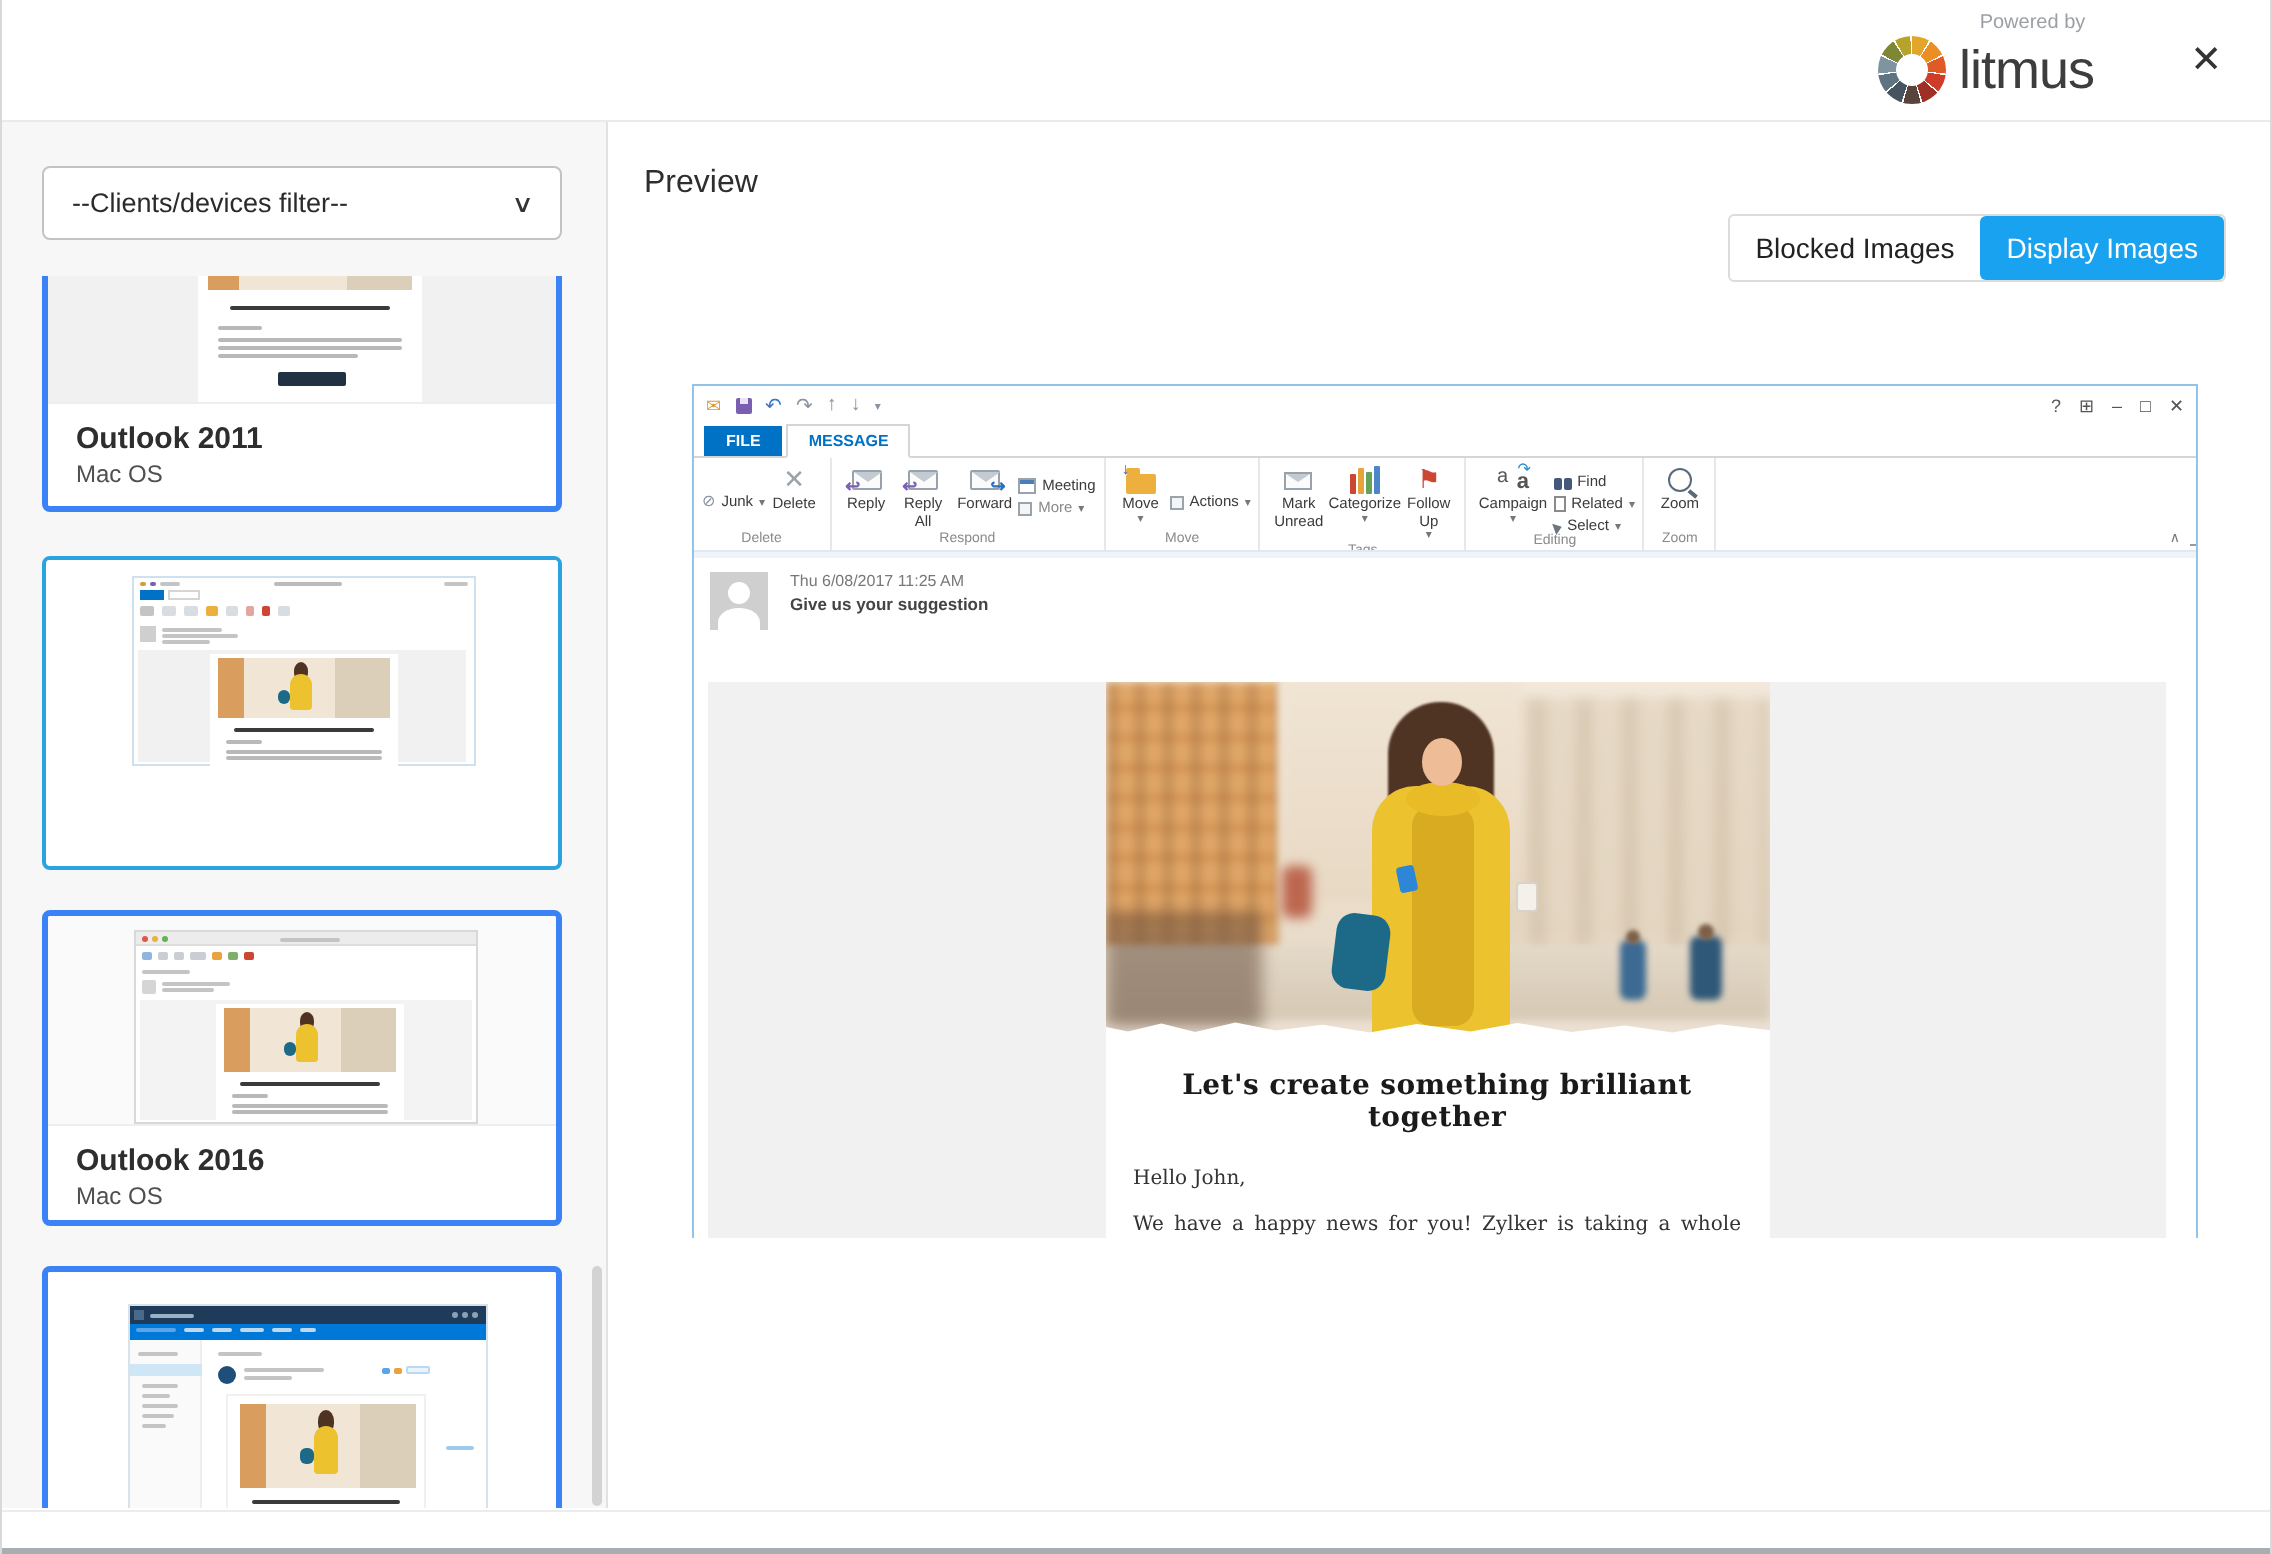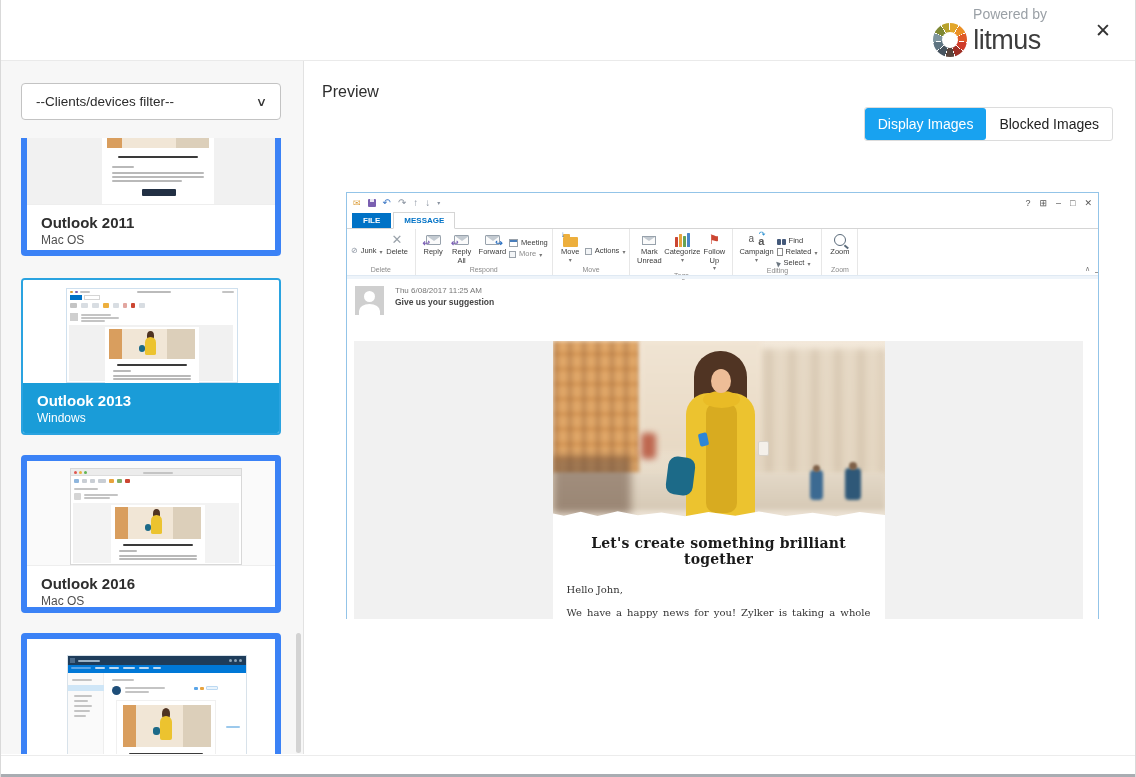--- a/index.html
+++ b/index.html
@@ -5,21 +5,21 @@
   * { margin:0; padding:0; box-sizing:border-box; }
   html,body { width:1136px; height:777px; overflow:hidden; }
   body { font-family:"Liberation Sans", sans-serif; background:#fff; position:relative;
          border-left:1px solid #d9d9d9; border-right:1px solid #d9d9d9; }
 
   
   .hdr { position:absolute; top:0; left:0; right:0; height:61px; background:#fff;
          border-bottom:1px solid #eaeaea; z-index:30; }
   .hdr-title { position:absolute; left:22px; top:17px; font-size:21px; font-weight:700; color:#1d3d5e; letter-spacing:.2px; }
   .litmus { position:absolute; right:88px; top:6px; display:flex; flex-direction:column; align-items:center; }
-  .powered { font-size:14px; color:#9aa0a6; margin-bottom:1px; margin-left:46px; }
+  .powered { font-size:10px; color:#9aa0a6; margin-bottom:1px; margin-left:46px; }
   .litmus-row { display:flex; align-items:center; gap:6px; }
   .wheel { width:34px; height:34px; border-radius:50%; position:relative;
     background:conic-gradient(#e2a62a 0 30deg,#fff 30deg 33deg,#eb8f25 33deg 63deg,#fff 63deg 66deg,
       #e05a28 66deg 96deg,#fff 96deg 99deg,#cf3c2a 99deg 129deg,#fff 129deg 132deg,
       #9e3026 132deg 162deg,#fff 162deg 165deg,#58443c 165deg 195deg,#fff 195deg 198deg,
       #47545f 198deg 228deg,#fff 228deg 231deg,#5e7481 231deg 261deg,#fff 261deg 264deg,
       #7e959f 264deg 294deg,#fff 294deg 297deg,#7e8834 297deg 327deg,#fff 327deg 330deg,
       #b7a22c 330deg 357deg,#fff 357deg 360deg); }
   .wheel::after { content:""; position:absolute; inset:9px; background:#fff; border-radius:50%; }
   .litmus-word { font-size:27px; color:#3d3d3d; font-weight:400; letter-spacing:-.5px; }
@@ -27,21 +27,21 @@
 
   
   .sidebar { position:absolute; top:61px; left:0; width:303px; height:693px; background:#f7f7f7;
              border-right:1px solid #e2e2e2; overflow:hidden; }
   .filter { position:absolute; top:22px; left:20px; width:260px; height:37px; background:#fff;
             border:1px solid #c3c3c3; border-radius:4px; display:flex; align-items:center;
             justify-content:space-between; padding:0 14px; cursor:pointer; z-index:5; }
   .filter-txt { font-size:13.5px; color:#2b2b2b; }
   .filter-chev { font-size:12px; color:#333; transform:scaleX(1.3); }
   .cardwrap { position:absolute; top:77px; left:0; right:0; bottom:0; overflow:hidden; }
-  .card { position:absolute; left:20px; width:260px; background:#fff; border:6px solid #3b82f6;
+  .card { position:absolute; left:20px; width:260px; background:#fff; border:3px solid #3b82f6;
           border-radius:4px; overflow:hidden; cursor:pointer; }
   .card-label { padding:9px 14px 11px; background:#fff; border-top:1px solid #eee; }
   .card-name { font-size:15px; font-weight:700; color:#2e2e2e; }
   .card-os { font-size:12px; color:#4f4f4f; margin-top:2px; }
   .card.sel { border:2px solid #2aa3e0; }
   .card.sel .card-label { background:#1a9cd8; border-top:none; }
   .card.sel .card-name, .card.sel .card-os { color:#fff; }
   .thumb { position:relative; overflow:hidden; background:#f1f1f1; }
 
   
@@ -261,24 +261,20 @@
                 <span class="tp-bag" style="left:30px;top:16px;width:6px;height:7px;"></span>
               </div>
               <span class="tline d" style="left:12px;top:37px;width:70px;"></span>
               <span class="tline" style="left:8px;top:43px;width:18px;height:1.5px;"></span>
               <span class="tline" style="left:8px;top:48px;width:78px;height:1.5px;"></span>
               <span class="tline" style="left:8px;top:51px;width:78px;height:1.5px;"></span>
             </div>
           </div>
         </div>
       </div>
-      <div class="card-label">
-        <div class="card-name">Outlook 2013</div>
-        <div class="card-os">Windows</div>
-      </div>
     </div>
 
     <div class="card" style="top:317px; height:158px;">
       <div class="thumb" style="height:104px;background:#fafafa;">
         <div class="mw" style="left:43px;top:7px;width:172px;height:97px;border-color:#d8d8d8;">
           <div style="position:absolute;left:0;top:0;right:0;height:7px;background:#ececec;border-bottom:1px solid #ddd;"></div>
           <div class="mrow" style="left:3px;top:2px;">
             <span class="dot" style="background:#e0564f;"></span>
               <span class="dot" style="background:#e8b43c;"></span>
               <span class="dot" style="background:#61b553;"></span>
@@ -370,22 +366,22 @@
       </div>
     </div>
   </div>
   <div class="sb-scroll"></div>
 </div>
 
 <div class="main">
   <div class="preview-h">Preview</div>
 
   <div class="toggle">
+    <div class="tg-btn">Blocked Images</div>
     <div class="tg-btn active">Display Images</div>
-    <div class="tg-btn">Blocked Images</div>
   </div>
 
   <div class="olw">
 
     <div class="ol-titlebar">
       <div class="qat">
         <span class="mail">✉</span>
         <span class="save"></span>
         <span class="undo">↶</span>
         <span>↷</span>

